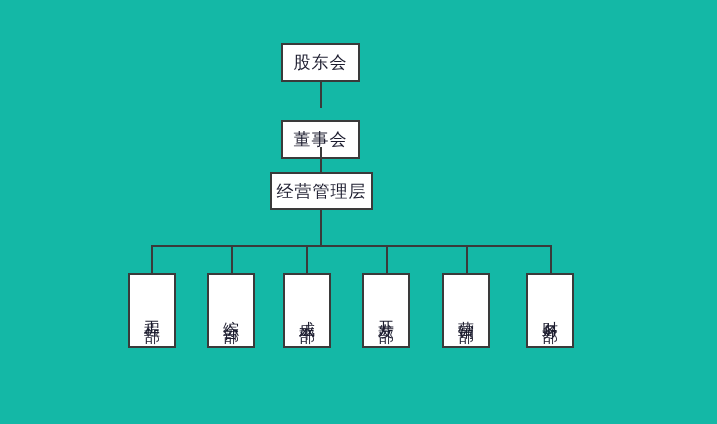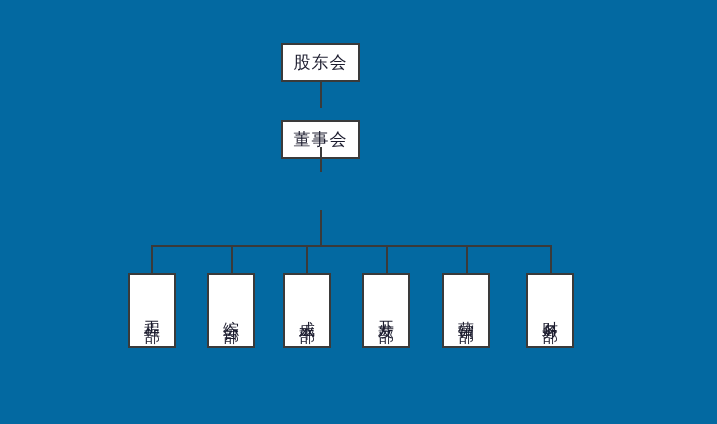--- a/index.html
+++ b/index.html
@@ -4,21 +4,21 @@
 <style>
   html, body {
     margin: 0;
     padding: 0;
     background: #ffffff;
   }
   #canvas {
     position: relative;
     width: 717px;
     height: 424px;
-    background: #0369a1;
+    background: #14b8a6;
     overflow: hidden;
     font-family: "DejaVu Serif", "Liberation Serif", serif;
   }
 
   
   .line-v {
     position: absolute;
     width: 2px;
     background: #3a3a3a;
   }
@@ -70,20 +70,23 @@
   </div>
 
   <div class="line-v" style="left:320px; top:82px; height:26px;"></div>
 
   <div class="node top" style="left:281px; top:108px; width:79px; height:39px;margin-top:12px;">
     <span class="node-label">董事会</span>
   </div>
 
   <div class="line-v" style="left:320px; top:147px; height:25px;"></div>
 
+  <div class="node top" style="left:270px; top:172px; width:103px; height:38px;">
+    <span class="node-label">经营管理层</span>
+  </div>
 
   <div class="line-v" style="left:320px; top:210px; height:37px;"></div>
 
   <div class="line-h" style="left:151px; top:245px; width:401px;"></div>
 
   <div class="line-v" style="left:151px; top:245px; height:28px;"></div>
   <div class="line-v" style="left:231px; top:245px; height:28px;"></div>
   <div class="line-v" style="left:306px; top:245px; height:28px;"></div>
   <div class="line-v" style="left:386px; top:245px; height:28px;"></div>
   <div class="line-v" style="left:466px; top:245px; height:28px;"></div>

